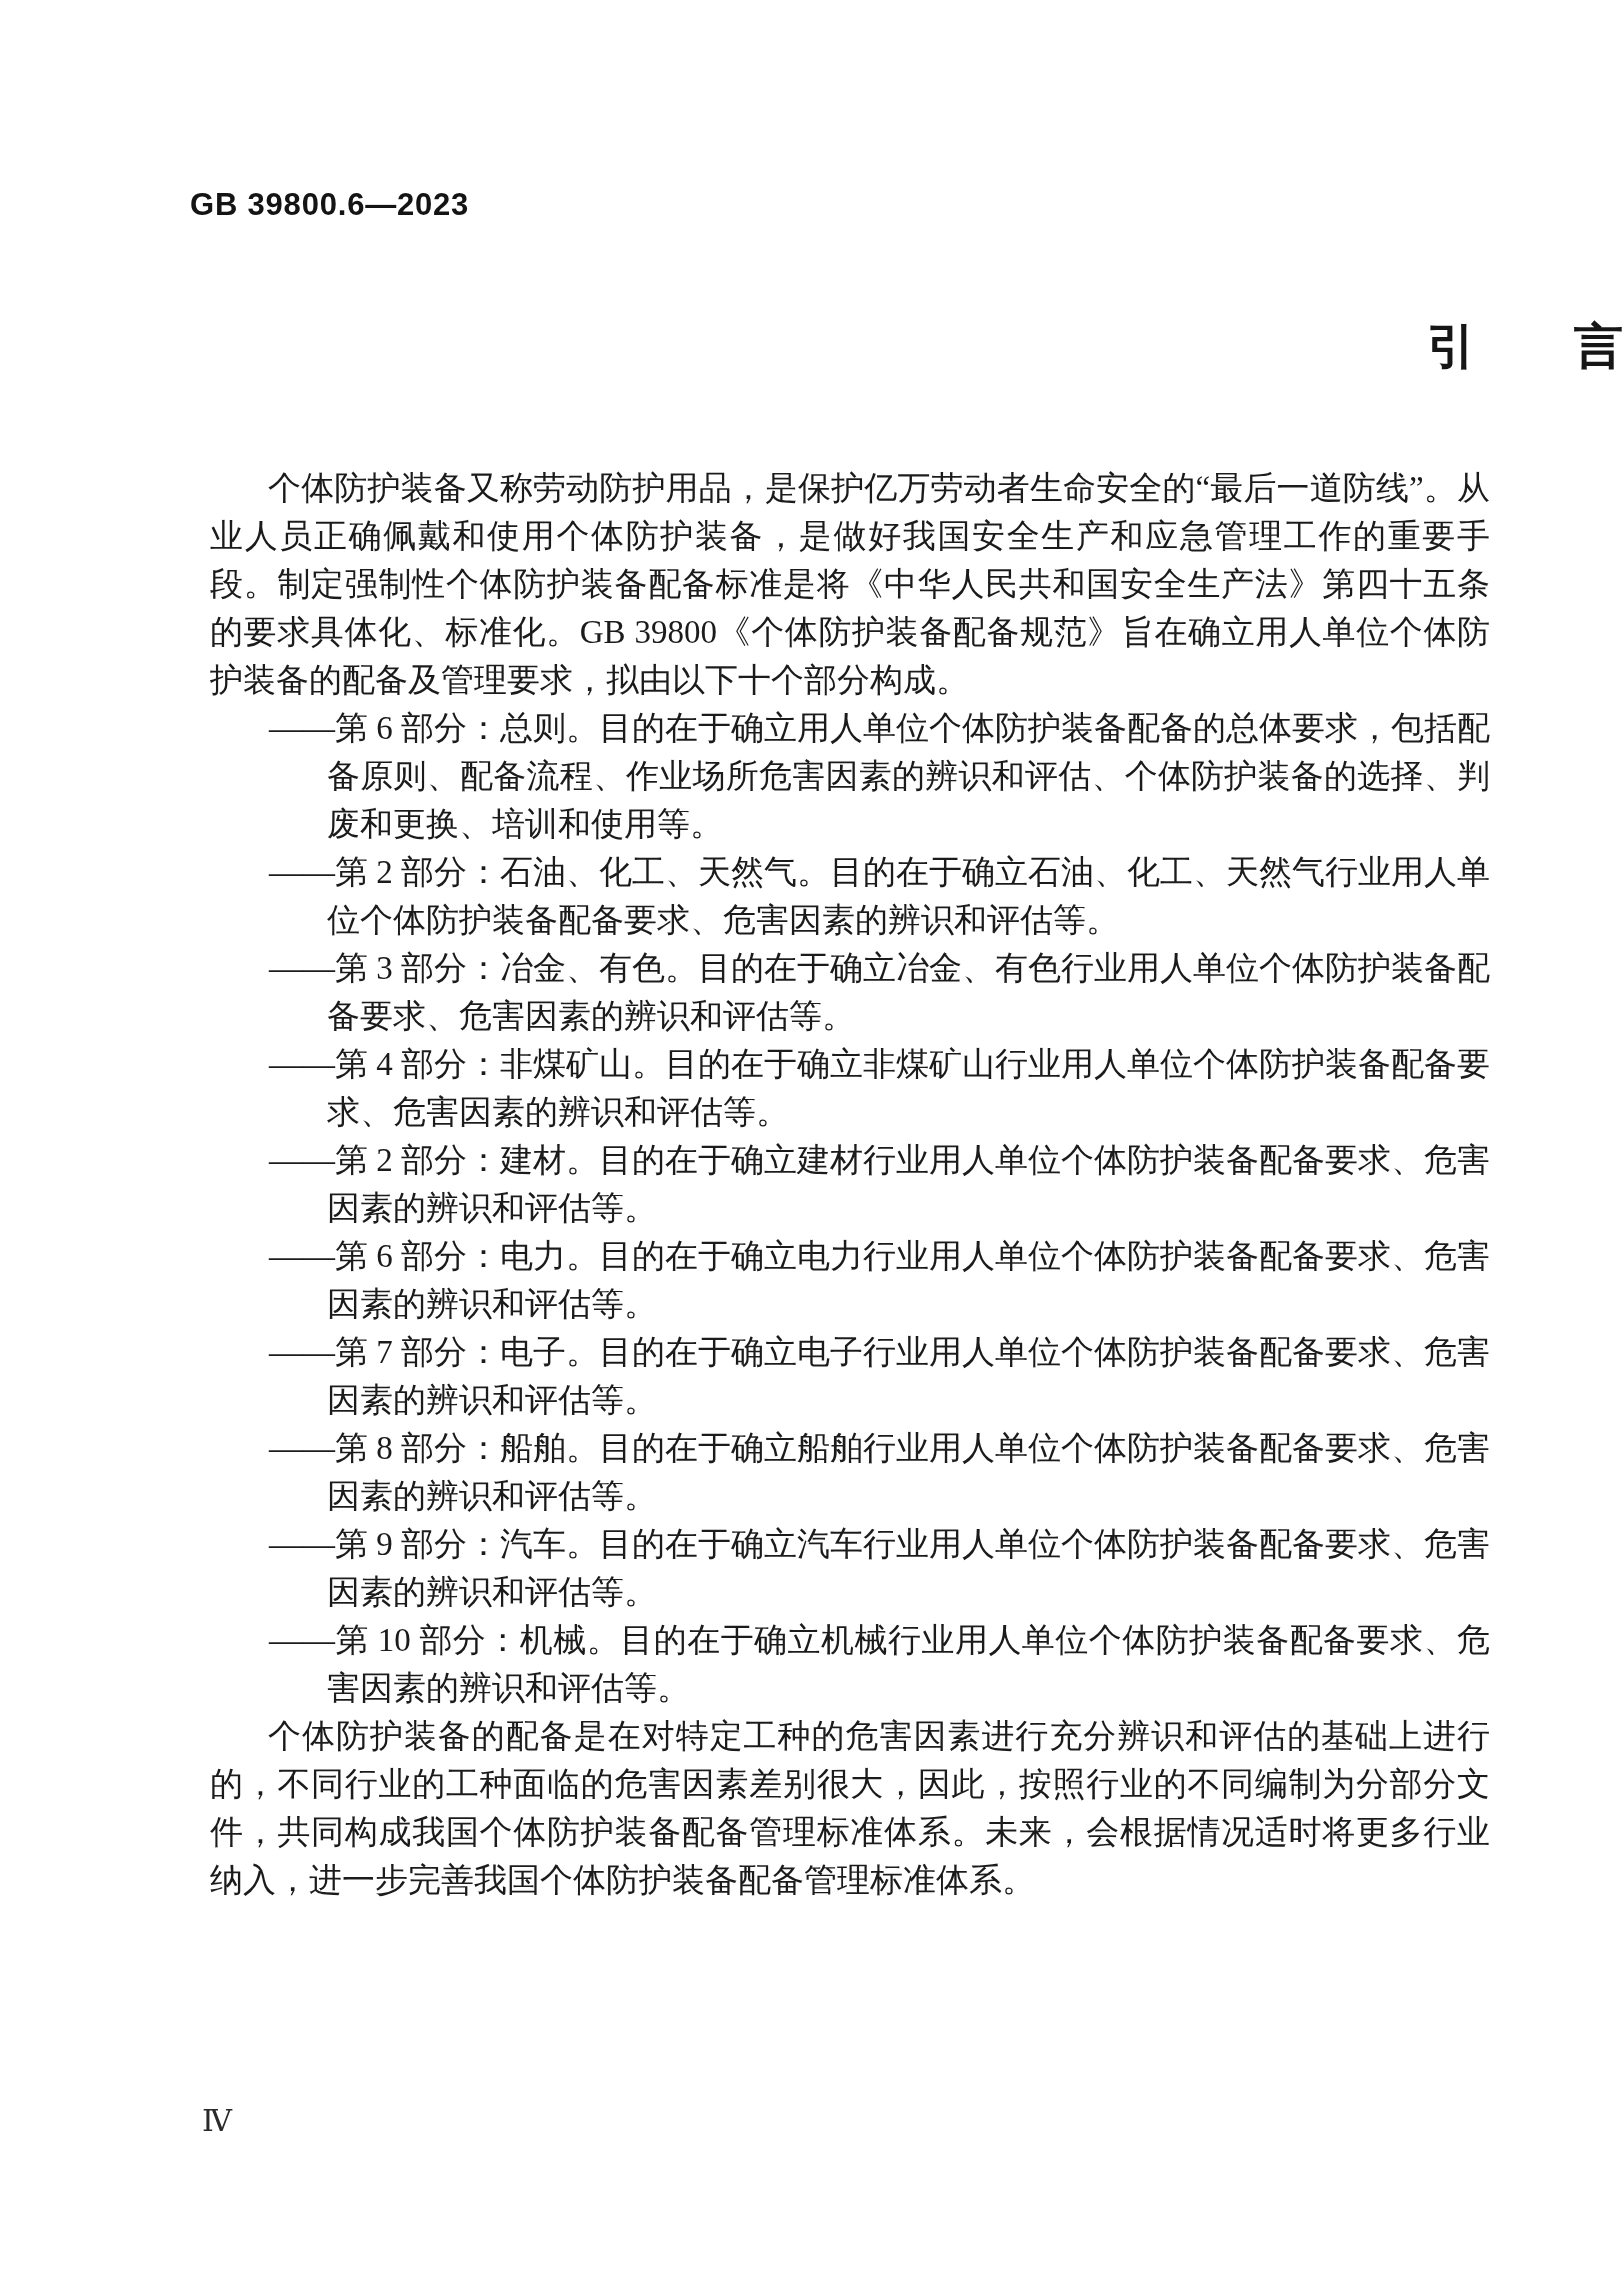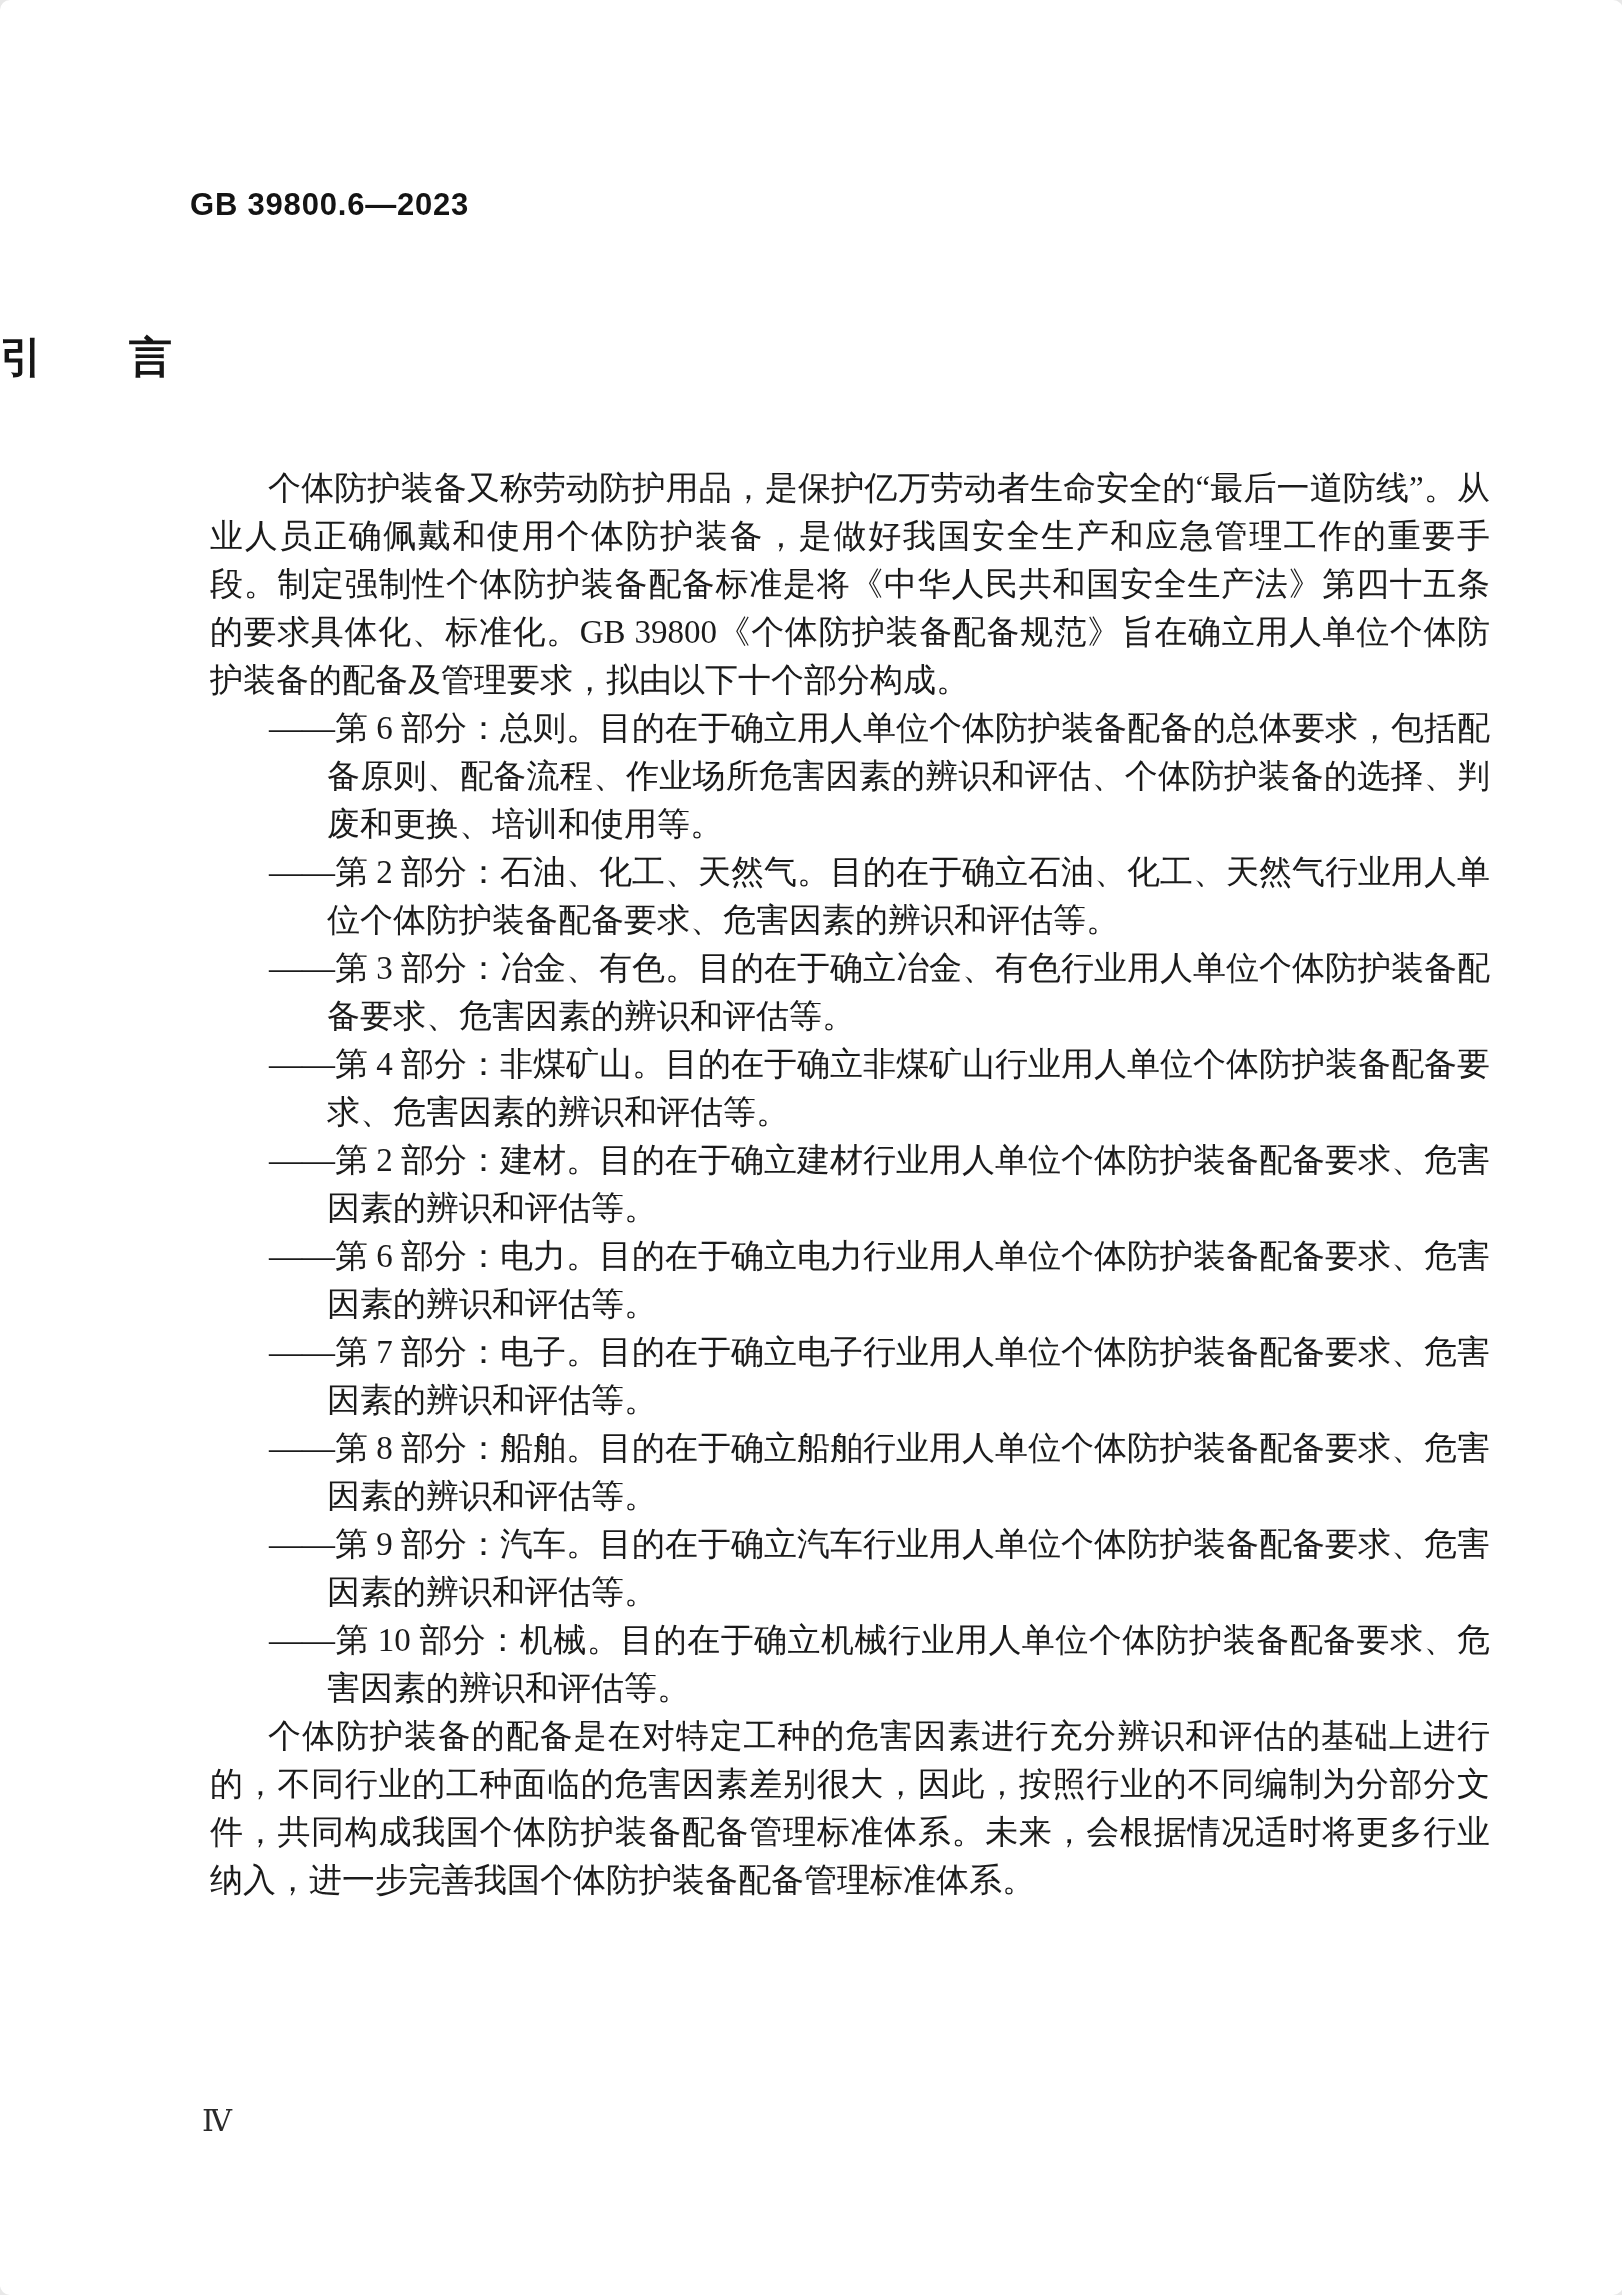--- a/index.html
+++ b/index.html
@@ -8,42 +8,41 @@
     background: #e8e8e8;
   }
   .page {
     position: relative;
     width: 1623px;
     height: 2295px;
     background: #ffffff;
     margin: 0 auto;
     overflow: hidden;
     color: #1b1b1b;
-    border-radius: 10px;
   }
   .doc-header {
     position: absolute;
     left: 190px;
     top: 187px;
     font-family: "Liberation Sans", "DejaVu Sans", sans-serif;
     font-weight: 700;
     font-size: 31px;
     letter-spacing: 0.8px;
     color: #141414;
     white-space: pre;
   }
   .doc-title {
     position: absolute;
     left: 0;
     right: 0;
-    top: 329px;
-    text-align: left;
+    top: 314px;
+    text-align: right;
     font-family: "Liberation Sans", "DejaVu Sans", sans-serif;
     font-weight: 700;
-    font-size: 43px;
+    font-size: 49px;
     color: #161616;
     white-space: pre;
   }
   .body-text {
     position: absolute;
     left: 171px;
     top: 464px;
     width: 1280px;
     font-family: "Liberation Serif", "DejaVu Serif", serif;
     font-size: 33px;

